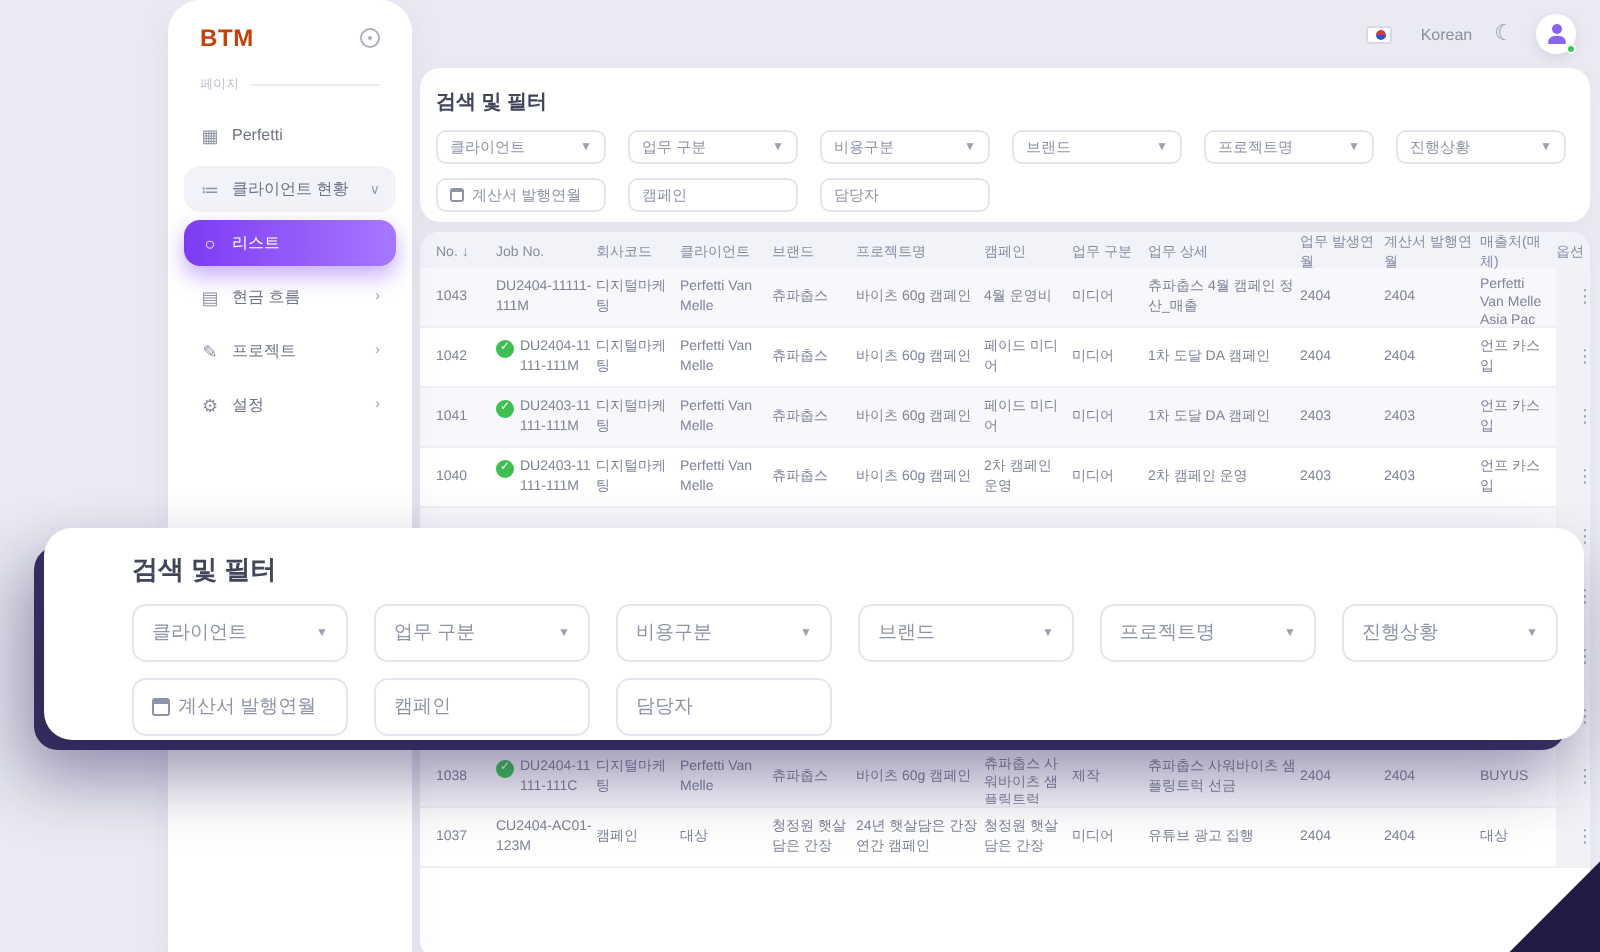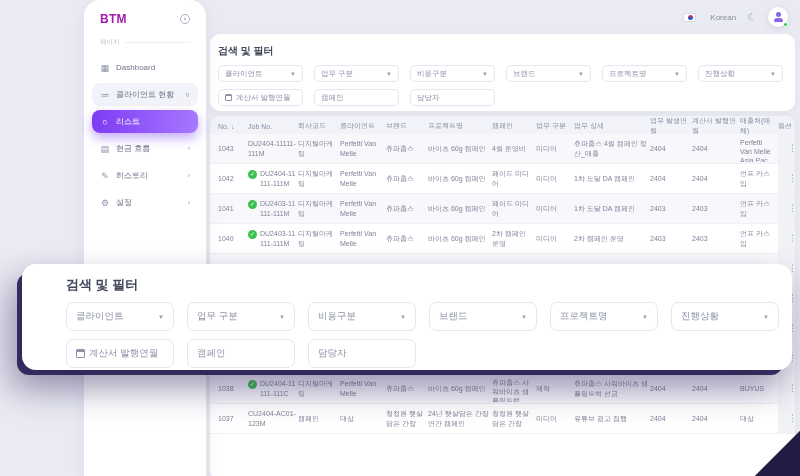--- a/index.html
+++ b/index.html
@@ -12,21 +12,21 @@
   }
   
   .sidebar {
     position:absolute; left:84px; top:0; width:122px; height:480px;
     background:#fff; border-radius:16px 16px 0 0;
     box-shadow:0 4px 16px rgba(90,90,130,.08);
     padding:8px 8px 0;
     z-index:2;
   }
   .brand-row { display:flex; align-items:center; justify-content:space-between; padding:4px 8px 10px; }
-  .brand { font-size:12px; font-weight:bold; color:#a21caf; letter-spacing:.3px; }
+  .brand { font-size:12px; font-weight:bold; color:#c2410c; letter-spacing:.3px; }
   .collapse-ic { width:10px; height:10px; border:1px solid #aab0c0; border-radius:50%; position:relative; }
   .collapse-ic::after { content:""; position:absolute; left:3px; top:3px; width:2px; height:2px; border-radius:50%; background:#aab0c0; }
   .section-label { display:flex; align-items:center; gap:5px; padding:2px 8px 9px; }
   .section-label span { font-size:6.5px; color:#bcc0ce; }
   .section-label i { flex:1; height:1px; background:#edeef4; }
   .nav-item { display:flex; align-items:center; gap:6px; height:23px; padding:0 8px; border-radius:8px; color:#6d7287; font-size:8px; margin-bottom:4px; cursor:pointer; }
   .nav-item .glyph { width:10px; font-size:9px; color:#8d92a6; font-style:normal; text-align:center; }
   .nav-item .chev { margin-left:auto; font-size:7px; color:#9ba0b2; font-style:normal; }
   .nav-item.expanded { background:#f2f3f8; }
   .nav-item.active { background:linear-gradient(90deg,#7e3bf4,#a678ff); color:#fff; box-shadow:0 5px 11px rgba(130,70,243,.45); }
@@ -96,39 +96,39 @@
     <span class="brand">BTM</span>
     <span class="collapse-ic"></span>
   </div>
   <div class="section-label">
     <span>페이지</span>
       <i></i>
   </div>
   <nav id="side-nav">
       <div class="nav-item">
         <i class="glyph">▦</i>
-        <span>Dashboard</span>
+        <span>Perfetti</span>
       </div>
       <div class="nav-item expanded">
         <i class="glyph">≔</i>
         <span>클라이언트 현황</span>
         <i class="chev">∨</i>
       </div>
       <div class="nav-item active">
         <i class="glyph">○</i>
         <span>리스트</span>
       </div>
       <div class="nav-item">
         <i class="glyph">▤</i>
         <span>현금 흐름</span>
         <i class="chev">›</i>
       </div>
       <div class="nav-item">
         <i class="glyph">✎</i>
-        <span>히스토리</span>
+        <span>프로젝트</span>
         <i class="chev">›</i>
       </div>
       <div class="nav-item">
         <i class="glyph">⚙</i>
         <span>설정</span>
         <i class="chev">›</i>
       </div>
     </nav>
 </aside>
 

